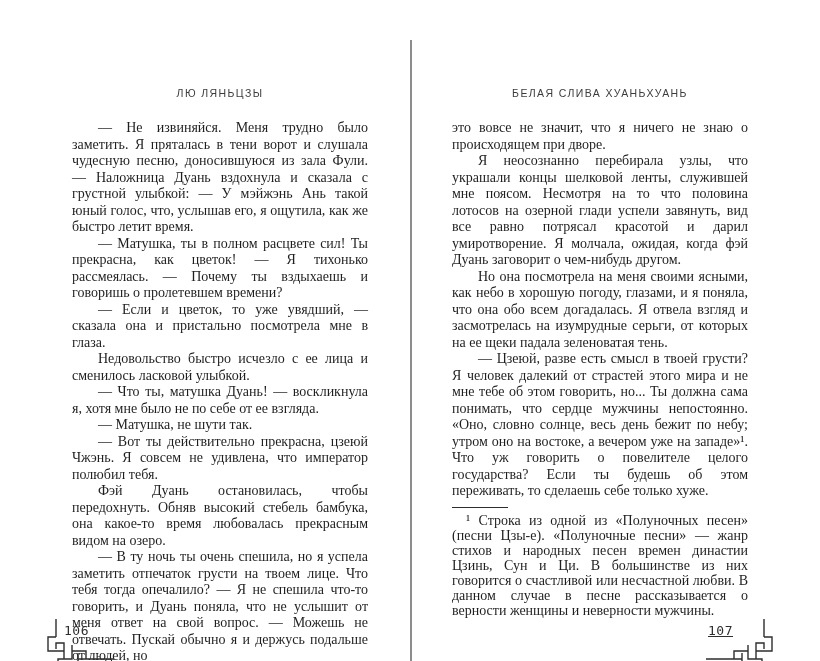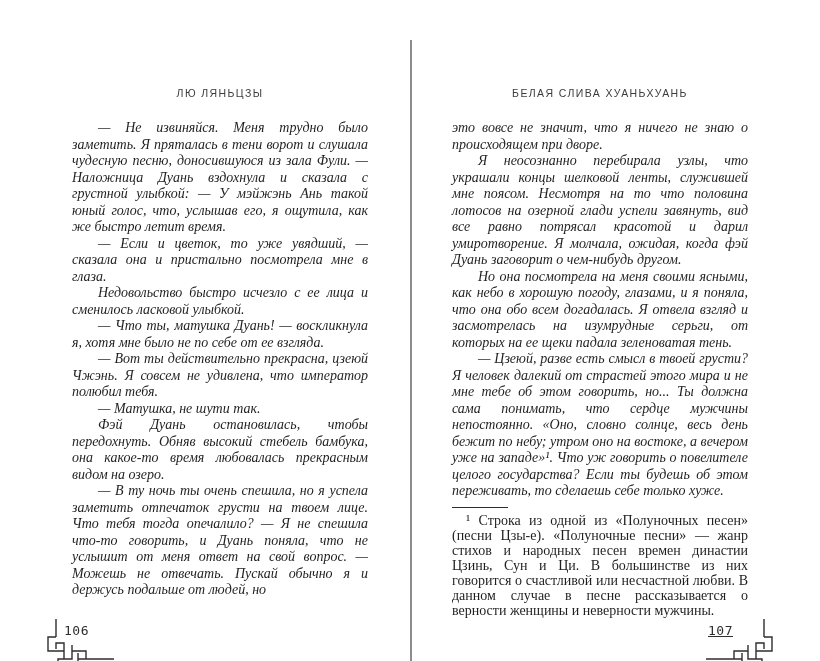--- a/index.html
+++ b/index.html
@@ -42,21 +42,20 @@
     margin: 0 0 21px 0;
     white-space: nowrap;
   }
   .body-text p {
     margin: 0;
     font-size: 14px;
     line-height: 16.5px;
     text-align: justify;
     text-indent: 26px;
     hyphens: auto;
-    font-style: italic;
     -webkit-hyphens: auto;
   }
   .body-text p.noindent { text-indent: 0; }
   .footnote-sep {
     width: 56px;
     height: 0;
     border-top: 1px solid #2e2e2e;
     margin: 7px 0 5px 0;
   }
   .footnote {
@@ -90,25 +89,26 @@
 <body>
 
 <div id="spread">
 
   <div id="divider"></div>
 
   <div id="left-page" class="page">
     <p class="running-head">ЛЮ ЛЯНЬЦЗЫ</p>
     <div class="body-text">
       <p>— Не извиняйся. Меня трудно было заметить. Я пряталась в тени ворот и слушала чудесную песню, доносившуюся из зала Фули. — Наложница Дуань вздохнула и сказала с грустной улыбкой: — У мэйжэнь Ань такой юный голос, что, услышав его, я ощутила, как же быстро летит время.</p>
+      <p>— Матушка, ты в полном расцвете сил! Ты прекрасна, как цветок! — Я тихонько рассмеялась. — Почему ты вздыхаешь и говоришь о пролетевшем времени?</p>
       <p>— Если и цветок, то уже увядший, — сказала она и пристально посмотрела мне в глаза.</p>
       <p>Недовольство быстро исчезло с ее лица и сменилось ласковой улыбкой.</p>
       <p>— Что ты, матушка Дуань! — воскликнула я, хотя мне было не по себе от ее взгляда.</p>
+      <p>— Матушка, не шути так.</p>
       <p>— Вот ты действительно прекрасна, цзеюй Чжэнь. Я совсем не удивлена, что император полюбил тебя.</p>
-      <p>— Матушка, не шути так.</p>
       <p>Фэй Дуань остановилась, чтобы передохнуть. Обняв высокий стебель бамбука, она какое-то время любовалась прекрасным видом на озеро.</p>
       <p>— В ту ночь ты очень спешила, но я успела заметить отпечаток грусти на твоем лице. Что тебя тогда опечалило? — Я не спешила что-то говорить, и Дуань поняла, что не услышит от меня ответ на свой вопрос. — Можешь не отвечать. Пускай обычно я и держусь подальше от людей, но</p>
     </div>
   </div>
 
   <div id="right-page" class="page">
     <p class="running-head">БЕЛАЯ СЛИВА ХУАНЬХУАНЬ</p>
     <div class="body-text">
       <p class="noindent">это вовсе не значит, что я ничего не знаю о происходящем при дворе.</p>
       <p>Я неосознанно перебирала узлы, что украшали концы шелковой ленты, служившей мне поясом. Несмотря на то что половина лотосов на озерной глади успели завянуть, вид все равно потрясал красотой и дарил умиротворение. Я молчала, ожидая, когда фэй Дуань заговорит о чем-нибудь другом.</p>

